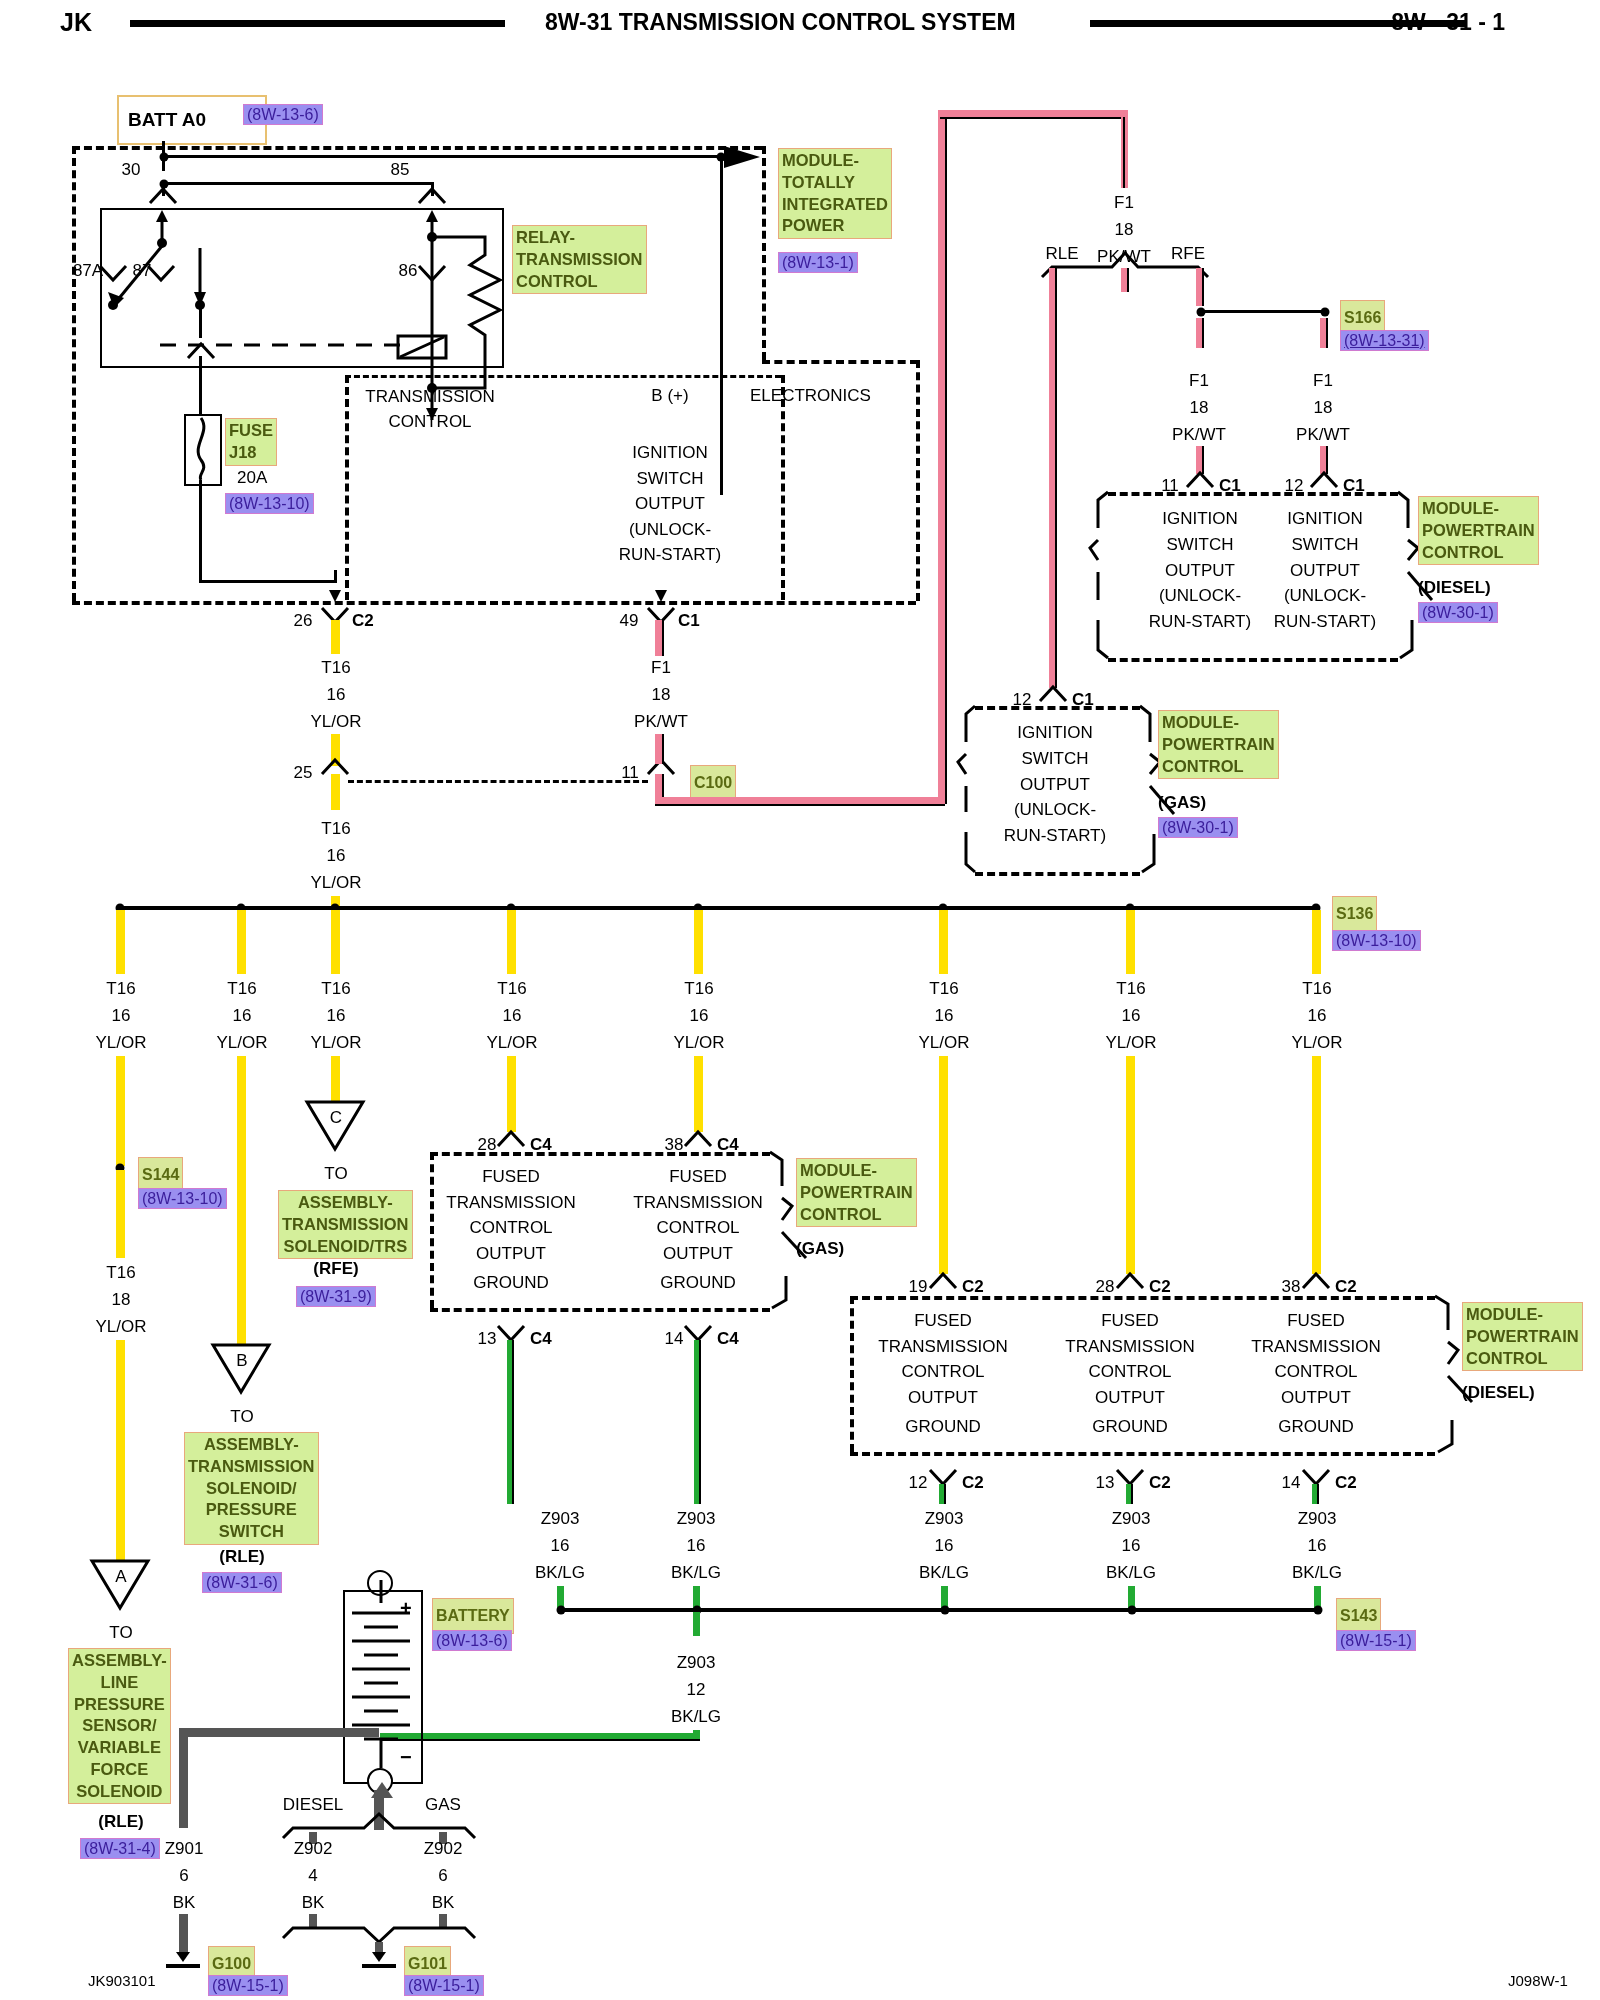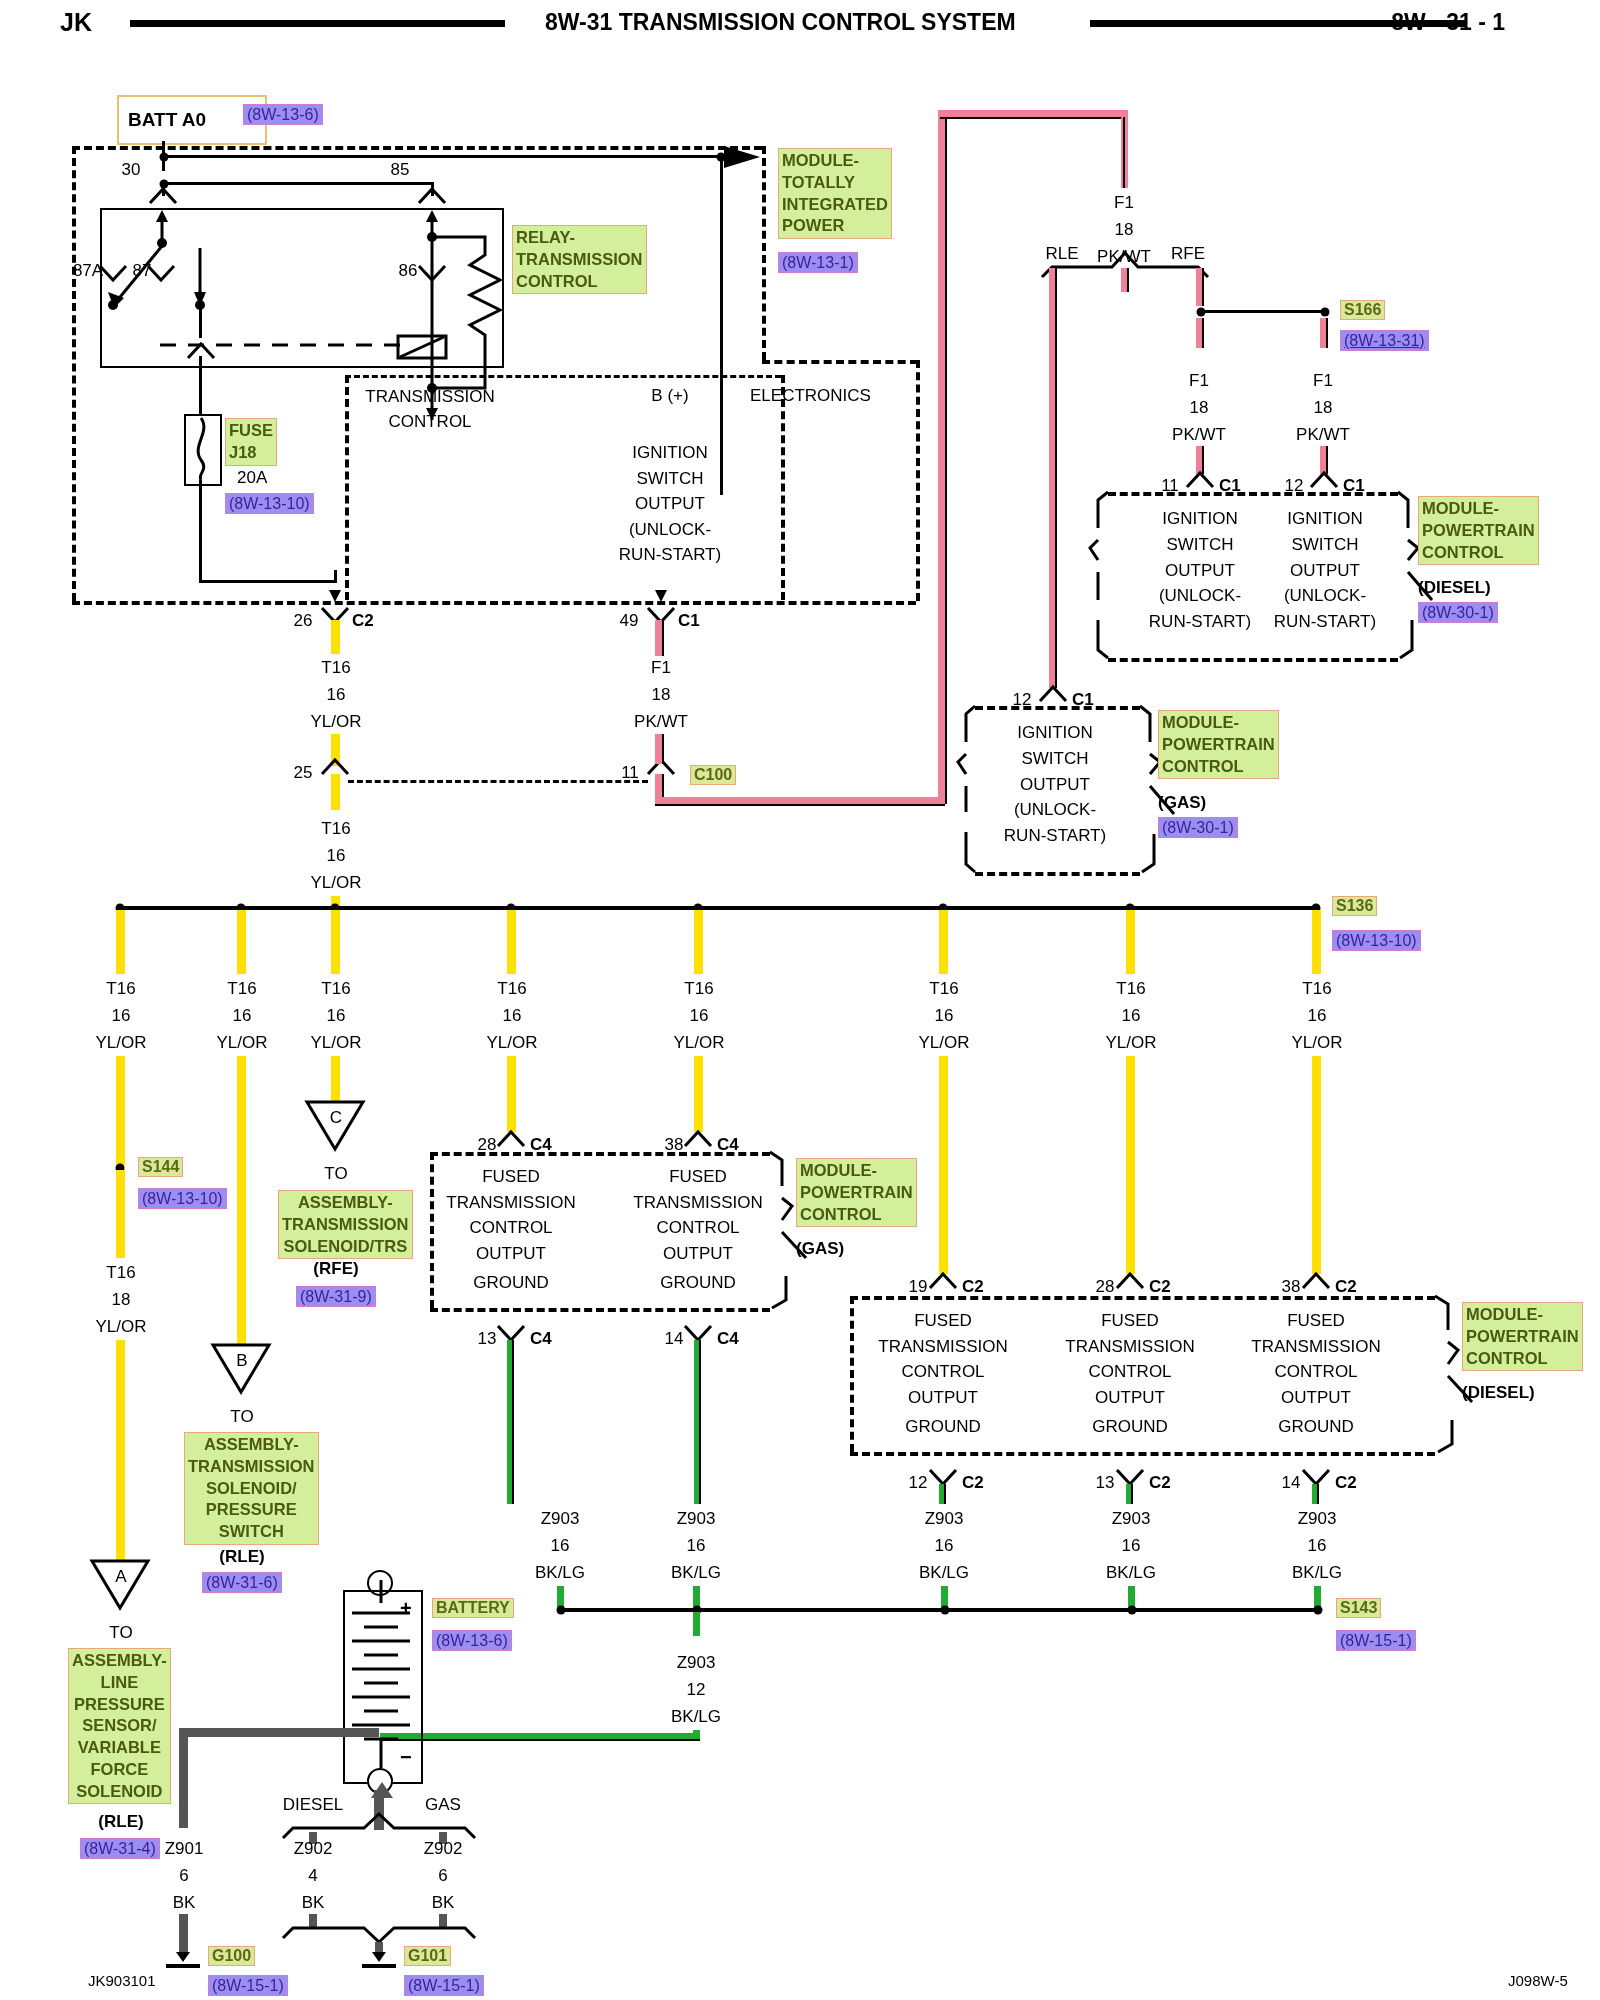--- a/index.html
+++ b/index.html
@@ -16,21 +16,21 @@
   .tc{position:absolute;white-space:nowrap;color:#000;font-size:17px;line-height:1.25;transform:translateX(-50%);text-align:center;}
   .b{font-weight:bold;}
   .sm{font-size:15px;margin-left:28px;}
 
   
   .cal{position:absolute;background:#d4ef9b;border:1px solid #e8a87c;color:#4a5a10;
        font-size:16.5px;font-weight:bold;line-height:1.32;padding:1px 3px;white-space:nowrap;}
   .ref{position:absolute;background:#9a8ff0;border:1px solid #d07ad0;color:#3b1e9b;
        font-size:16px;line-height:1.2;padding:0 3px;white-space:nowrap;}
   .splice-lbl{position:absolute;background:#d9e89b;border:1px solid #e8a87c;color:#5a6a12;
-       font-size:16px;font-weight:bold;padding:0 3px;white-space:nowrap;}
+       font-size:16px;font-weight:bold;padding:8px 3px;white-space:nowrap;}
 
   
   .w{position:absolute;}
   .blk{background:#000;}
   .ylw{background:#ffe000;}
   .pnk{background:#f08098;}
   .grn{background:#22aa33;}
   .dgry{background:#555;}
 
   
@@ -690,15 +690,15 @@
     <line x1="166" y1="1966" x2="200" y2="1966" stroke="#000" stroke-width="4"></line>
     <polygon points="372,1952 386,1952 379,1962" fill="#000"></polygon>
     <line x1="362" y1="1966" x2="396" y2="1966" stroke="#000" stroke-width="4"></line>
   </svg>
   <div class="splice-lbl" style="left:208px;top:1946px;">G100</div>
   <div class="ref" style="left:208px;top:1975px;">(8W-15-1)</div>
   <div class="splice-lbl" style="left:404px;top:1946px;">G101</div>
   <div class="ref" style="left:404px;top:1975px;">(8W-15-1)</div>
 
   <div class="t sm" style="left:60px;top:1972px;">JK903101</div>
-  <div class="t sm" style="left:1480px;top:1972px;">J098W-5</div>
+  <div class="t sm" style="left:1480px;top:1972px;">J098W-1</div>
 
 </div>
 
 </body></html>

